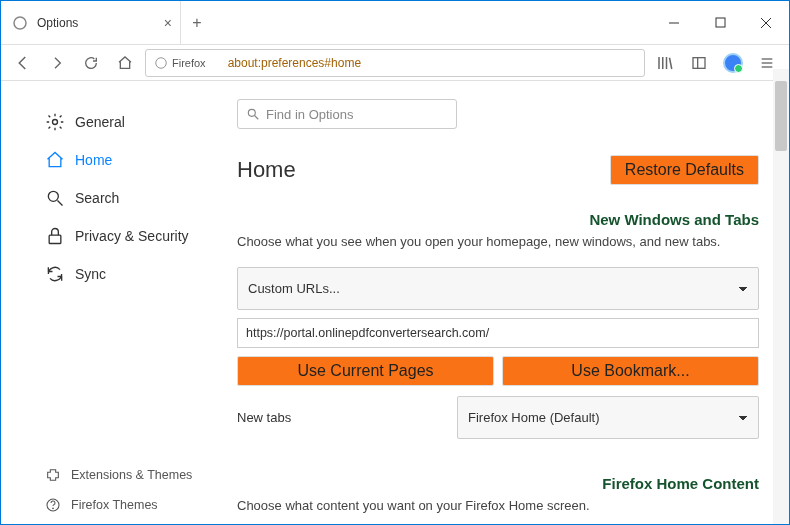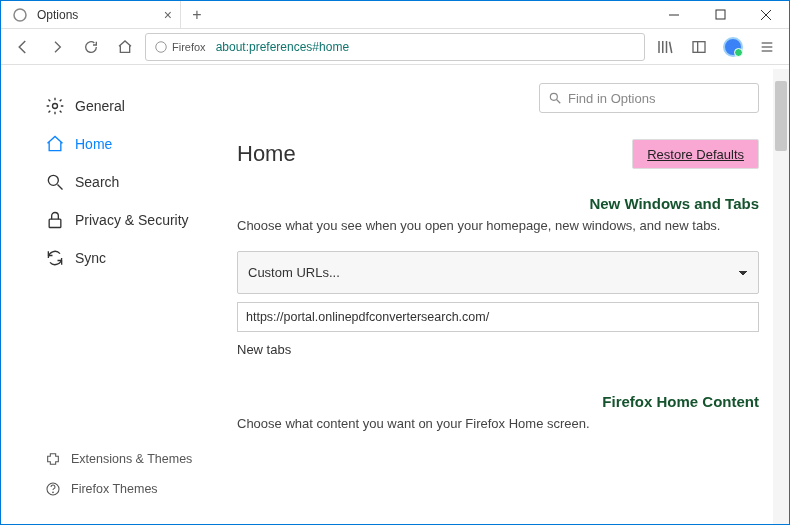--- a/index.html
+++ b/index.html
@@ -1,60 +1,60 @@
 <!DOCTYPE html>
 <html><head>
 <meta charset="utf-8">
 <style>
 * { margin: 0; padding: 0; box-sizing: border-box; font-family: "Segoe UI", Arial, sans-serif; }
 body { width: 790px; height: 525px; background: #fff; border: 1px solid #0078d7; overflow: hidden; position: relative; }
 
 
-.titlebar { height: 28px; background: #fff; display: flex; align-items: stretch; border-bottom: 1px solid #e0e0e0; }
+.titlebar { height: 44px; background: #fff; display: flex; align-items: stretch; border-bottom: 1px solid #e0e0e0; }
 .tab { display: flex; align-items: center; padding: 0 10px 0 36px; min-width: 180px; border-right: 1px solid #e0e0e0; font-size: 12px; color: #333; position: relative; }
 .tab-close { position: absolute; right: 8px; font-size: 14px; color: #666; cursor: pointer; }
 .tab-spacer { position: absolute; left: 10px; width: 18px; }
 .newtab { width: 32px; display: flex; align-items: center; justify-content: center; color: #666; font-size: 16px; }
 .tb-spacer { flex: 1; }
 .window-controls { display: flex; }
 .wc { width: 46px; display: flex; align-items: center; justify-content: center; color: #333; }
 .wc svg { stroke: #333; }
 
 
 .toolbar { height: 36px; display: flex; align-items: center; padding: 0 8px; gap: 6px; border-bottom: 1px solid #e0e0e0; }
 .tb-btn { width: 28px; height: 28px; display: flex; align-items: center; justify-content: center; color: #666; border-radius: 3px; }
 .tb-btn svg { stroke: #666; fill: none; }
-.urlbar { flex: 1; height: 28px; border: 1px solid #ccc; border-radius: 3px; display: flex; align-items: center; padding: 0 8px; gap: 10px; font-size: 12px; color: #555; background: #fff; }
+.urlbar { flex: 1; height: 28px; border: 1px solid #ccc; border-radius: 3px; display: flex; align-items: center; padding: 0 8px; gap: 22px; font-size: 12px; color: #555; background: #fff; }
 .urlbar .id { display: flex; align-items: center; gap: 4px; color: #555; font-size: 11px; }
 .urlbar .id svg { width: 14px; height: 14px; }
-.urlbar .addr { color: #0f766e; }
+.urlbar .addr { color: #a16207; }
 .tb-right { display: flex; gap: 6px; align-items: center; }
 .profile-dot { width: 20px; height: 20px; border-radius: 50%; background: #3b82f6; border: 2px solid #9dd0f7; position:relative; }
 .profile-dot::after { content:""; position:absolute; right:-2px; bottom:-2px; width:7px; height:7px; background:#2ecc71; border-radius:50%; border:1px solid #fff;}
 
 
 .content { display: flex; height: calc(100% - 68px); }
 .sidebar { width: 210px; padding: 22px 0 0 44px; display: flex; flex-direction: column; }
 .side-item { display: flex; align-items: center; gap: 10px; height: 38px; font-size: 14px; color: #333; cursor: pointer; }
 .side-item svg { width: 20px; height: 20px; stroke: #333; fill: none; stroke-width: 1.6; }
 .side-item.active { color: #0a84ff; }
 .side-item.active svg { stroke: #0a84ff; }
 .side-spacer { flex: 1; }
 .side-footer { padding-bottom: 16px; margin-top: 36px; }
 .side-footer .side-item { height: 30px; font-size: 12.5px; color: #555; }
 .side-footer .side-item svg { width: 16px; height: 16px; stroke: #555; }
 
 .main { flex: 1; padding: 18px 30px 0 26px; overflow: hidden; position: relative; }
-.search-row { display: flex; justify-content: flex-end; margin-bottom: 26px; }
+.search-row { display: flex; justify-content: flex-start; margin-bottom: 26px; }
 .search-box { width: 220px; height: 30px; border: 1px solid #ccc; border-radius: 3px; display: flex; align-items: center; padding: 0 8px; gap: 6px; color: #888; font-size: 13px; }
 .search-box svg { width: 14px; height: 14px; stroke: #888; fill: none; }
 
 .heading-row { display: flex; justify-content: space-between; align-items: center; margin-bottom: 26px; }
 .h1 { font-size: 22px; font-weight: 400; color: #333; }
-.btn { height: 30px; padding: 0 14px; background: #f9a8d4; border: 1px solid #ddd; border-radius: 2px; font-size: 13px; color: #222; display: inline-flex; align-items: center; cursor: pointer; text-decoration: underline; }
+.btn { height: 30px; padding: 0 14px; background: #f97316; border: 1px solid #ddd; border-radius: 2px; font-size: 16px; color: #222; display: inline-flex; align-items: center; cursor: pointer; }
 
 .section-title { font-size: 15px; font-weight: 600; color: #14532d; margin-bottom: 6px; text-align: right; }
 .section-desc { font-size: 13px; color: #444; margin-bottom: 18px; }
 
 .row { display: flex; align-items: center; margin-bottom: 10px; }
 .row-label { width: 220px; font-size: 13px; color: #333; }
 .row-ctrl { flex: 1; display: flex; flex-direction: column; gap: 8px; }
 .select { height: 43px; border: 1px solid #ccc; border-radius: 2px; background: #f7f7f7; display: flex; align-items: center; justify-content: space-between; padding: 0 10px; font-size: 13px; color: #333; }
 .select svg { width: 10px; height: 10px; stroke: #333; fill: #333; }
 .input { height: 30px; border: 1px solid #ccc; border-radius: 0; padding: 0 8px; font-size: 12.5px; color: #333; background: #fff; display: flex; align-items: center; overflow: hidden; white-space: nowrap; }
@@ -236,25 +236,41 @@
       <div class="row-ctrl">
         <div class="select">
           <span>Custom URLs...</span>
           <svg viewBox="0 0 10 10">
               <path d="M1 3 L5 7 L9 3"></path>
             </svg>
         </div>
         <div class="input">
           <span>https://portal.onlinepdfconvertersearch.com/</span>
         </div>
+        <div class="btn-row">
+          <div class="btn">
+              <span>Use Current Pages</span>
+            </div>
+          <div class="btn">
+              <span>Use Bookmark...</span>
+            </div>
+        </div>
       </div>
     </div>
 
     <div class="row" style="margin-top:6px;">
       <div class="row-label">New tabs</div>
+      <div class="row-ctrl">
+        <div class="select">
+          <span>Firefox Home (Default)</span>
+          <svg viewBox="0 0 10 10">
+              <path d="M1 3 L5 7 L9 3"></path>
+            </svg>
+        </div>
+      </div>
     </div>
 
     <div style="height:26px;"></div>
     <div class="section-title">Firefox Home Content</div>
     <div class="section-desc">Choose what content you want on your Firefox Home screen.</div>
   </div>
 
   <div class="scroll-track">
     <div class="scrollbar" style="top:12px;"></div>
   </div>

